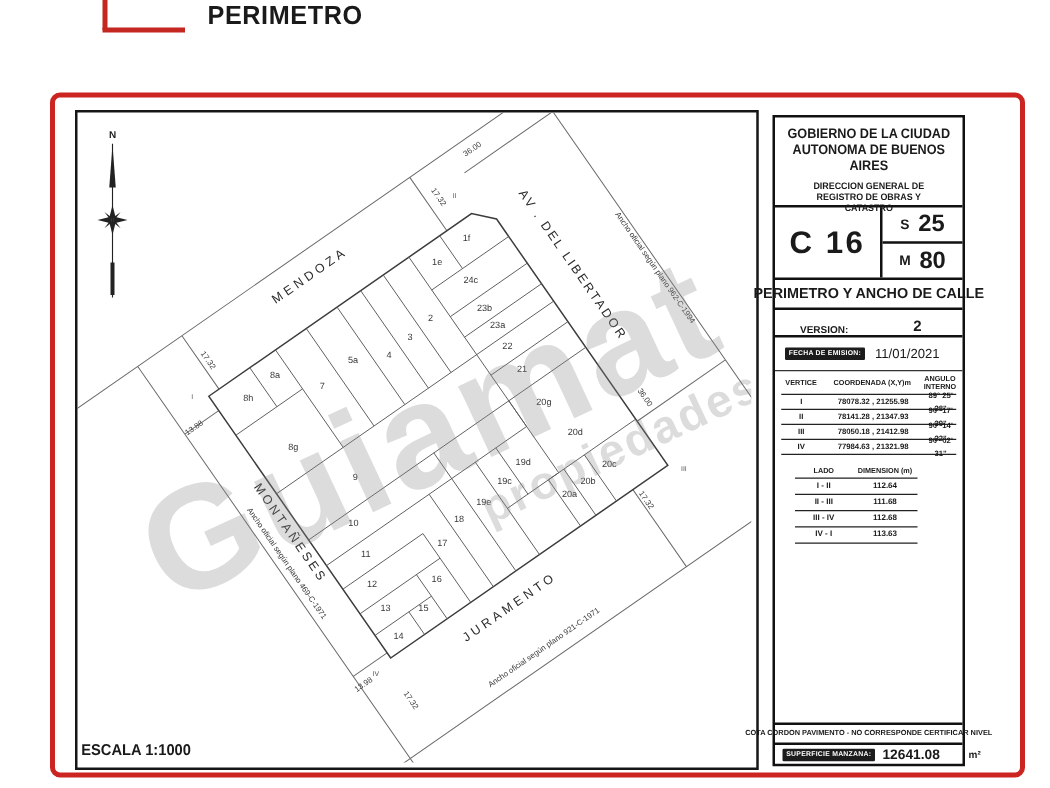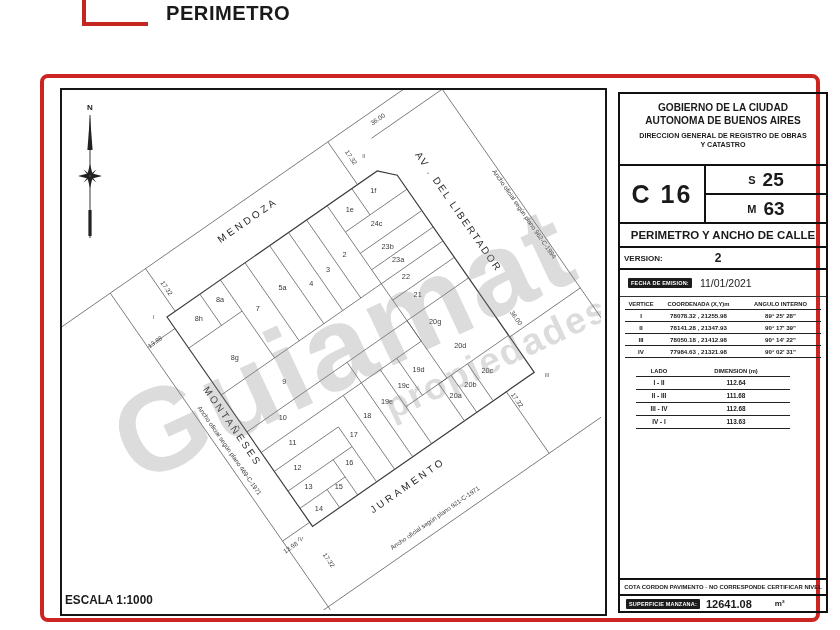--- a/index.html
+++ b/index.html
@@ -11,37 +11,37 @@
   .page-title{position:absolute;left:166px;top:1px;font-size:21px;font-weight:bold;
               letter-spacing:.5px;transform:scaleX(.96);transform-origin:left top;}
   
   .red-border{position:absolute;left:40px;top:74px;width:772px;height:540px;
               border:4px solid #cc2420;border-radius:8px;}
   
   .map-frame{position:absolute;left:60px;top:88px;width:543px;height:524px;border:2px solid #161616;}
   .map-svg{position:absolute;left:0;top:0;}
   .escala{position:absolute;left:65px;top:593px;font-size:12.5px;font-weight:bold;transform:scaleX(.94);transform-origin:left top;}
   
-  .tblock{position:absolute;left:618px;top:92px;width:210px;height:521px;border:2px solid #111;
+  .tblock{position:absolute;left:618px;top:92px;width:154px;height:521px;border:2px solid #111;
           display:flex;flex-direction:column;box-sizing:border-box;background:transparent;}
   .tblock > div{box-sizing:border-box;}
   .tb-org{height:72px;border-bottom:2px solid #111;text-align:center;padding-top:7px;}
   .org1{font-size:11px;font-weight:bold;line-height:13px;transform:scaleX(.92);}
   .org2{font-size:7.5px;font-weight:bold;line-height:9px;margin-top:4px;padding:0 14px;transform:scaleX(.95);}
   .tb-codes{height:58px;border-bottom:2px solid #111;display:flex;}
   .code-c{width:84px;border-right:2px solid #111;display:flex;align-items:center;justify-content:center;
           font-weight:bold;font-size:25px;letter-spacing:2px;}
   .code-sm{flex:1;display:flex;flex-direction:column;}
   .sm-row{flex:1;display:flex;align-items:center;justify-content:center;gap:7px;}
   .sm-row + .sm-row{border-top:2px solid #111;}
   .sm-l{font-size:11px;font-weight:bold;}
   .sm-n{font-size:19px;font-weight:bold;}
   .tb-title{height:24px;border-bottom:2px solid #111;display:flex;align-items:center;justify-content:center;
             font-size:11.5px;font-weight:bold;white-space:nowrap;transform-origin:center;}
-  .tb-version{height:22px;border-bottom:2px solid #111;display:flex;align-items:center;padding:0 4px;}
+  .tb-version{height:22px;border-bottom:2px solid #111;display:flex;align-items:flex-end;padding:0 20px;}
   .v-label{font-size:8px;font-weight:bold;}
   .v-num{font-size:12px;font-weight:bold;margin-left:52px;}
   .tb-fecha{height:27px;border-bottom:1px solid #333;display:flex;align-items:center;padding:0 8px;gap:8px;}
   .chip{background:#1c1c1c;color:#fff;font-size:5.5px;font-weight:bold;padding:2px 3px;border-radius:1px;
         white-space:nowrap;letter-spacing:.2px;}
   .f-val{font-size:10.5px;font-weight:normal;}
   .tb-dp{height:28px;border-bottom:2px solid #111;display:flex;align-items:center;padding:0 8px;gap:10px;}
   .dp-val{font-size:10.5px;font-weight:bold;flex:1;text-align:center;transform:scaleX(.95);}
   .tb-vtable{padding:4px 5px 2px 5px;}
   .vt-row{display:flex;text-align:center;align-items:center;}
@@ -201,21 +201,21 @@
     <div class="code-c">
       <span>C</span>&nbsp;<span>16</span>
     </div>
     <div class="code-sm">
       <div class="sm-row">
         <span class="sm-l">S</span>
         <span class="sm-n">25</span>
       </div>
       <div class="sm-row">
         <span class="sm-l">M</span>
-        <span class="sm-n">63</span>
+        <span class="sm-n">80</span>
       </div>
     </div>
   </div>
   <div class="tb-title">PERIMETRO Y ANCHO DE CALLE</div>
   <div class="tb-version">
     <span class="v-label">VERSION:</span>
     <span class="v-num">2</span>
   </div>
   <div class="tb-fecha">
     <span class="chip">FECHA DE EMISION:</span>

